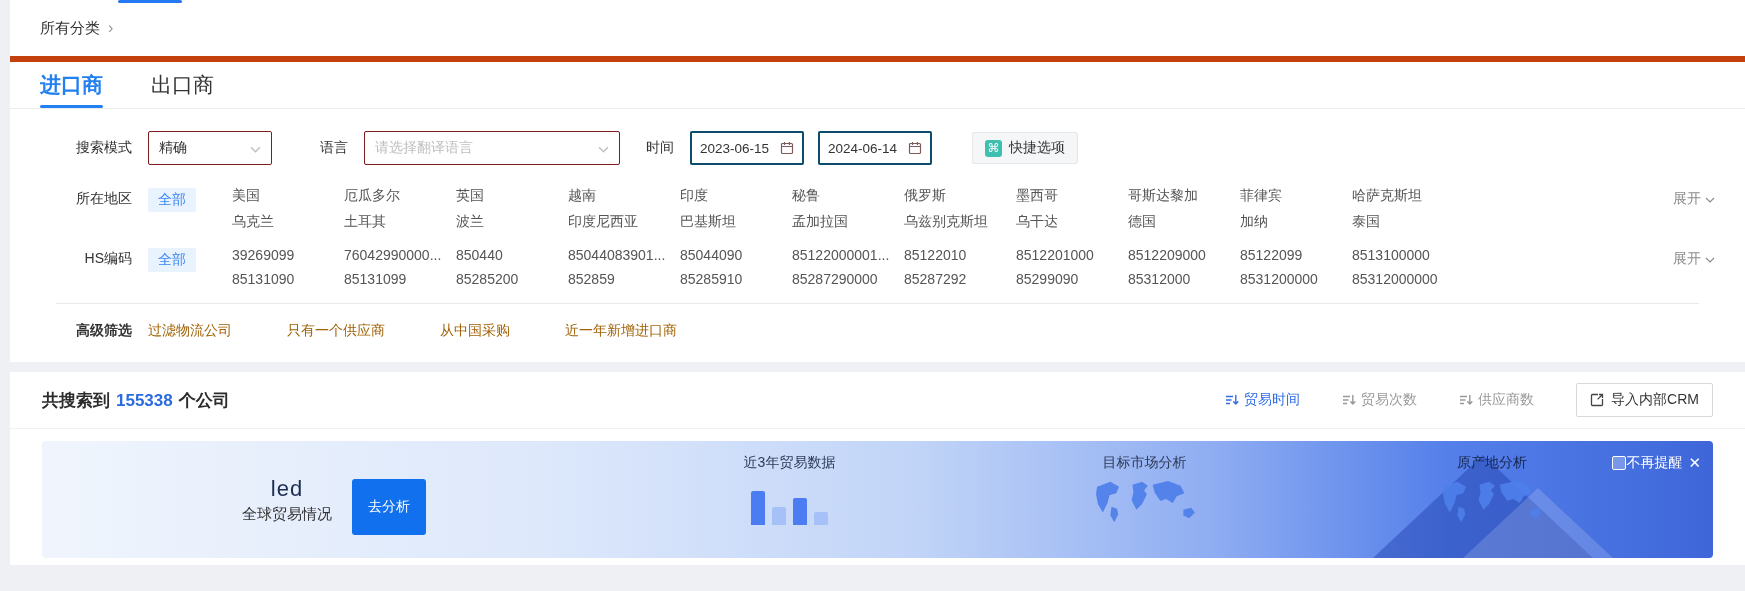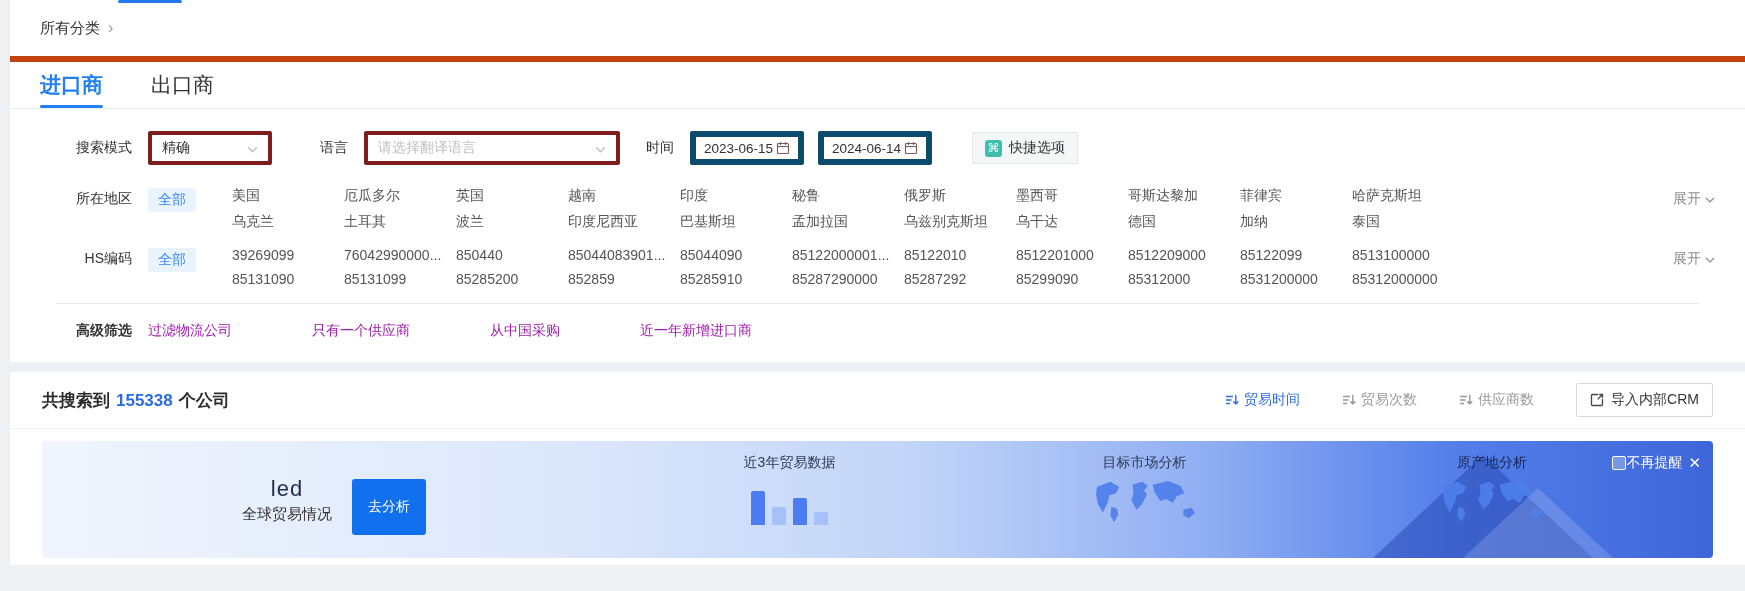--- a/index.html
+++ b/index.html
@@ -20,28 +20,28 @@
 
   .tabs-row { display:flex; gap:48px; padding:0 30px; border-bottom:1px solid #ebedf0; height:47px; align-items:stretch; }
   .tab { position:relative; display:flex; align-items:center; font-size:21px; color:#333; cursor:pointer; }
   .tab.active { color:#2380f0; font-weight:bold; }
   .tab.active::after { content:""; position:absolute; left:0; right:0; bottom:0; height:3px; background:#2380f0; border-radius:2px; }
 
   
   .filters { padding:22px 30px 0 30px; }
   .f-row { display:flex; align-items:center; margin-bottom:22px; }
   .f-label { width:92px; text-align:right; margin-right:16px; color:#333; flex:none; }
-  .select { height:34px; border:4px solid #7f1d1d; border-radius:2px; display:flex; align-items:center;
+  .select { height:34px; border:1px solid #7f1d1d; border-radius:2px; display:flex; align-items:center;
             padding:0 10px; background:#fff; cursor:pointer; }
   .select .val { flex:1; color:#333; }
   .select .ph { flex:1; color:#bfbfbf; }
   .sel-mode { width:124px; margin-right:48px; }
   .sel-lang { width:256px; margin-right:26px; }
   .lbl-inline { color:#333; margin-right:16px; }
-  .date-box { width:114px; height:34px; border:6px solid #0c4a6e; border-radius:2px; display:flex;
+  .date-box { width:114px; height:34px; border:2px solid #0c4a6e; border-radius:2px; display:flex;
               align-items:center; padding:0 8px; margin-right:14px; background:#fff; cursor:pointer; }
   .date-box .val { flex:1; color:#333; font-size:13.5px; }
   .cal-icon { color:#7d5b5b; display:flex; }
   .quick-btn { height:32px; margin-left:26px; display:flex; align-items:center; gap:7px; padding:0 12px;
                background:#f4f6f8; border:1px solid #e4e7ea; border-radius:2px; cursor:pointer; color:#333; }
   .cmd-icon { width:17px; height:17px; background:#3fbfad; color:#fff; border-radius:3px;
               display:flex; align-items:center; justify-content:center; font-size:12px; line-height:1; }
 
   .grid-row { display:flex; align-items:flex-start; margin-bottom:16px; }
   .grid-row .f-label { padding-top:3px; }
@@ -50,21 +50,21 @@
   .grid-wrap { flex:1; }
   .item-grid { display:grid; grid-template-columns:repeat(11,112px); row-gap:8px; }
   .item-grid span { color:#555; cursor:pointer; white-space:nowrap; overflow:hidden; }
   .expand-link { flex:none; color:#8c8c8c; cursor:pointer; margin-left:8px; padding-top:3px; display:flex; align-items:center; gap:4px; }
   .expand-link svg { margin-top:2px; }
 
   .divider { height:1px; background:#e7e9ec; margin:4px 16px 0 16px; }
 
   .adv-row { display:flex; align-items:center; padding:18px 0 22px 0; }
   .adv-label { width:92px; text-align:right; margin-right:16px; color:#333; font-weight:bold; flex:none; }
-  .adv-opts { display:flex; gap:80px; color:#a21caf; }
+  .adv-opts { display:flex; gap:55px; color:#a16207; }
   .adv-opts span { cursor:pointer; }
 
   
   .results-card { margin-top:10px; background:#fff; height:193px; }
   .results-header { display:flex; align-items:center; padding:0 32px; height:57px; border-bottom:1px solid #eef0f3; }
   .summary { font-size:17px; color:#2b2b2b; font-weight:bold; display:flex; gap:6px; align-items:baseline; }
   .summary .count { color:#2a6be0; cursor:pointer; }
   .header-right { margin-left:auto; display:flex; align-items:center; gap:42px;justify-content:flex-end; }
   .sort-item { display:flex; align-items:center; gap:5px; color:#999; cursor:pointer; }
   .sort-item.active { color:#2e6ce5; }

